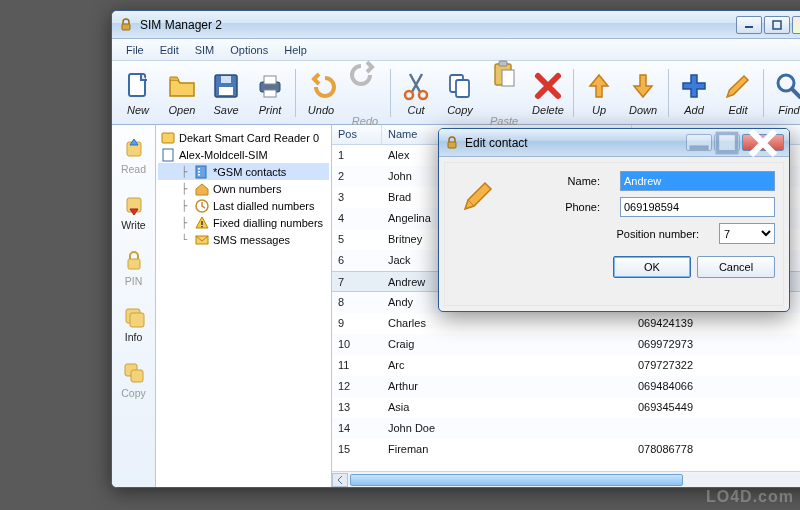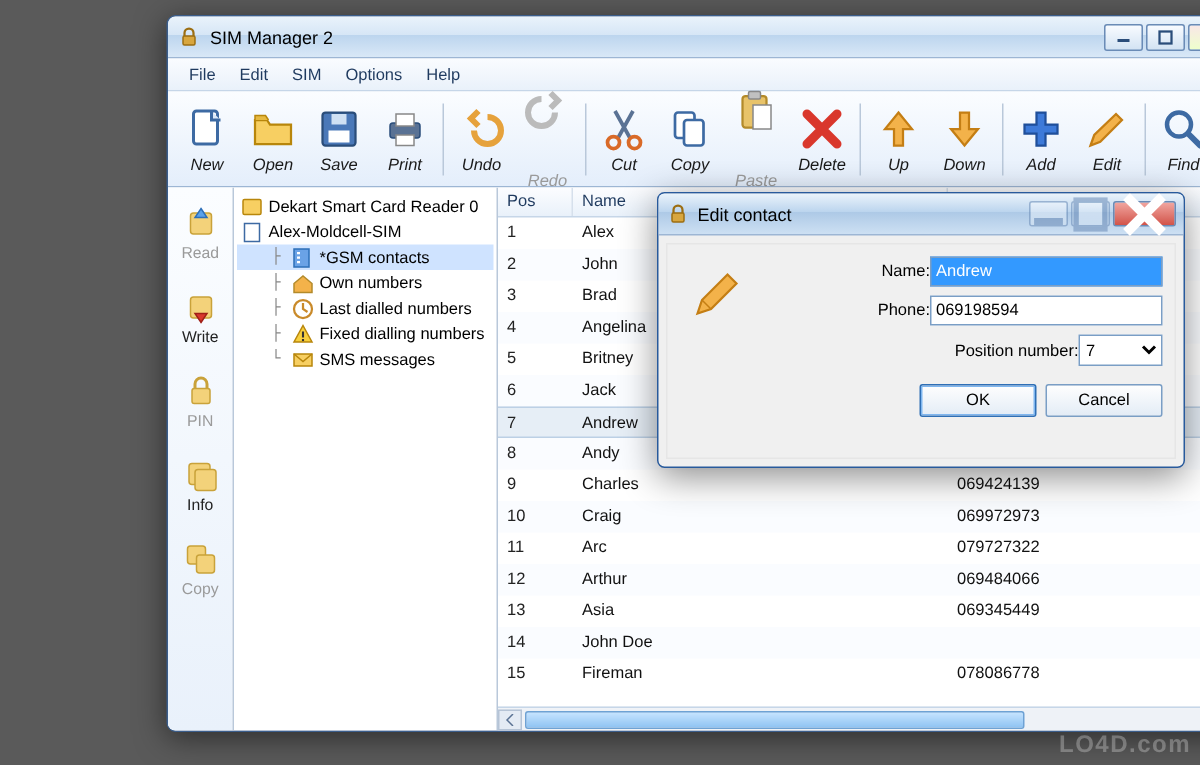--- a/index.html
+++ b/index.html
@@ -67,21 +67,21 @@
 .dlg-title .t { flex: 1; font-size: 12px; }
 .dlg-ctrls { display: flex; gap: 2px; }
 .dlg-ctrl { width: 26px; height: 17px; border: 1px solid #6a8bb6; border-radius: 2px; display:flex;align-items:center;justify-content:center; background: linear-gradient(#f8fbff,#d3e3f3); cursor:pointer; }
 .dlg-ctrl.close { width: 42px; background: linear-gradient(#f1a6a0,#d2544a); }
 .dlg-ctrl.close svg path { stroke: #fff; }
 .dlg-ctrl.disabled { opacity:.55; }
 
 .dlg-body { flex: 1; display: flex; background:#f0f0f0; border:1px solid #e6e6e6; margin:5px; padding: 8px; }
 .dlg-icon { width: 48px; display:flex; align-items:flex-start; justify-content:center; padding-top: 8px; }
 .dlg-form { flex: 1; display: flex; flex-direction: column; gap: 6px; }
-.frow { display: flex; align-items: center; justify-content: flex-end; gap: 0; }
+.frow { display: flex; align-items: center; justify-content: flex-end; gap: 20px; }
 .frow label { text-align: right; font-size: 11px; color:#000; }
 .frow input[type=text] { width: 155px; height: 20px; border: 1px solid #7a9ec5; padding: 1px 3px; font-size: 11px; font-family: inherit; }
 .frow input.sel { background: #3399ff; color: #fff; }
 .frow select { width: 56px; height: 21px; border: 1px solid #7a9ec5; font-size: 11px; background:#fff; }
 .btnrow { display: flex; justify-content: flex-end; gap: 6px; margin-top: 6px; }
 .btnrow button { width: 78px; height: 22px; border: 1px solid #7a9ec5; background: linear-gradient(#fefefe,#e3ecf6); cursor: pointer; font-size: 11px; border-radius:2px; }
 .btnrow button.default { border: 1px solid #2f6fb5; box-shadow: 0 0 0 1px #7fb6ef inset; }
 
 .lock-icon svg, .app-icon svg { width:100%; height:100%; }
 

